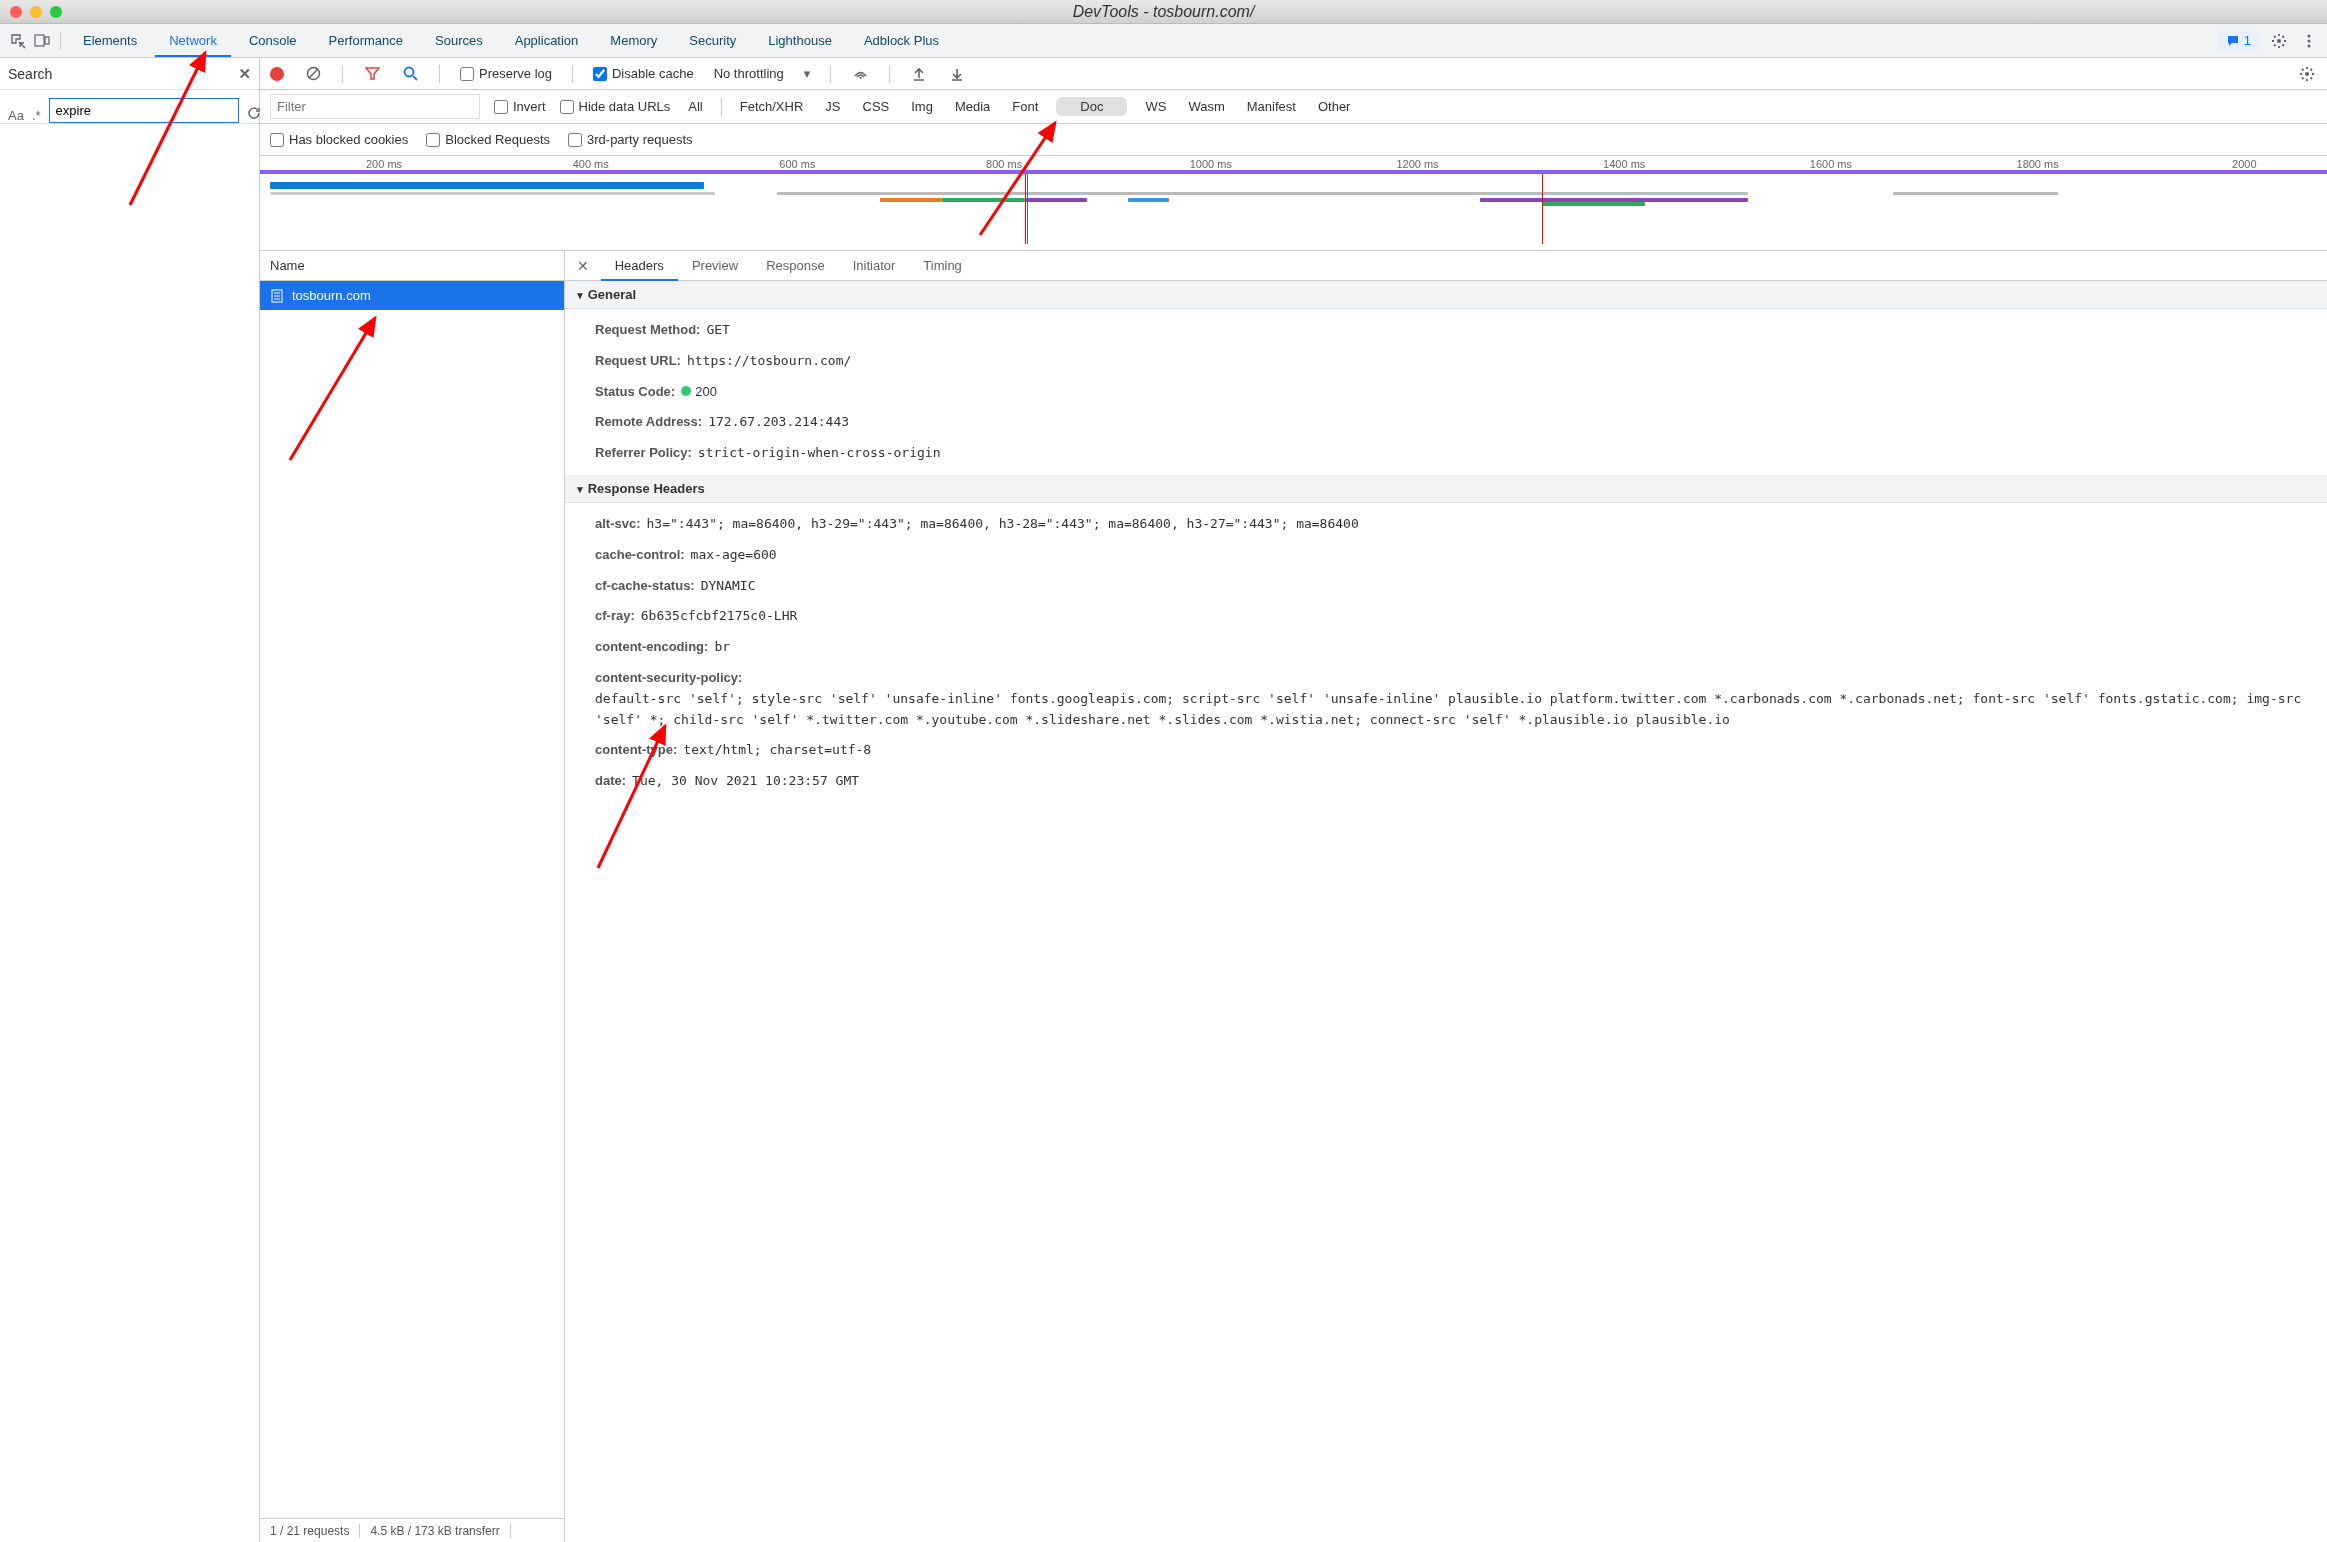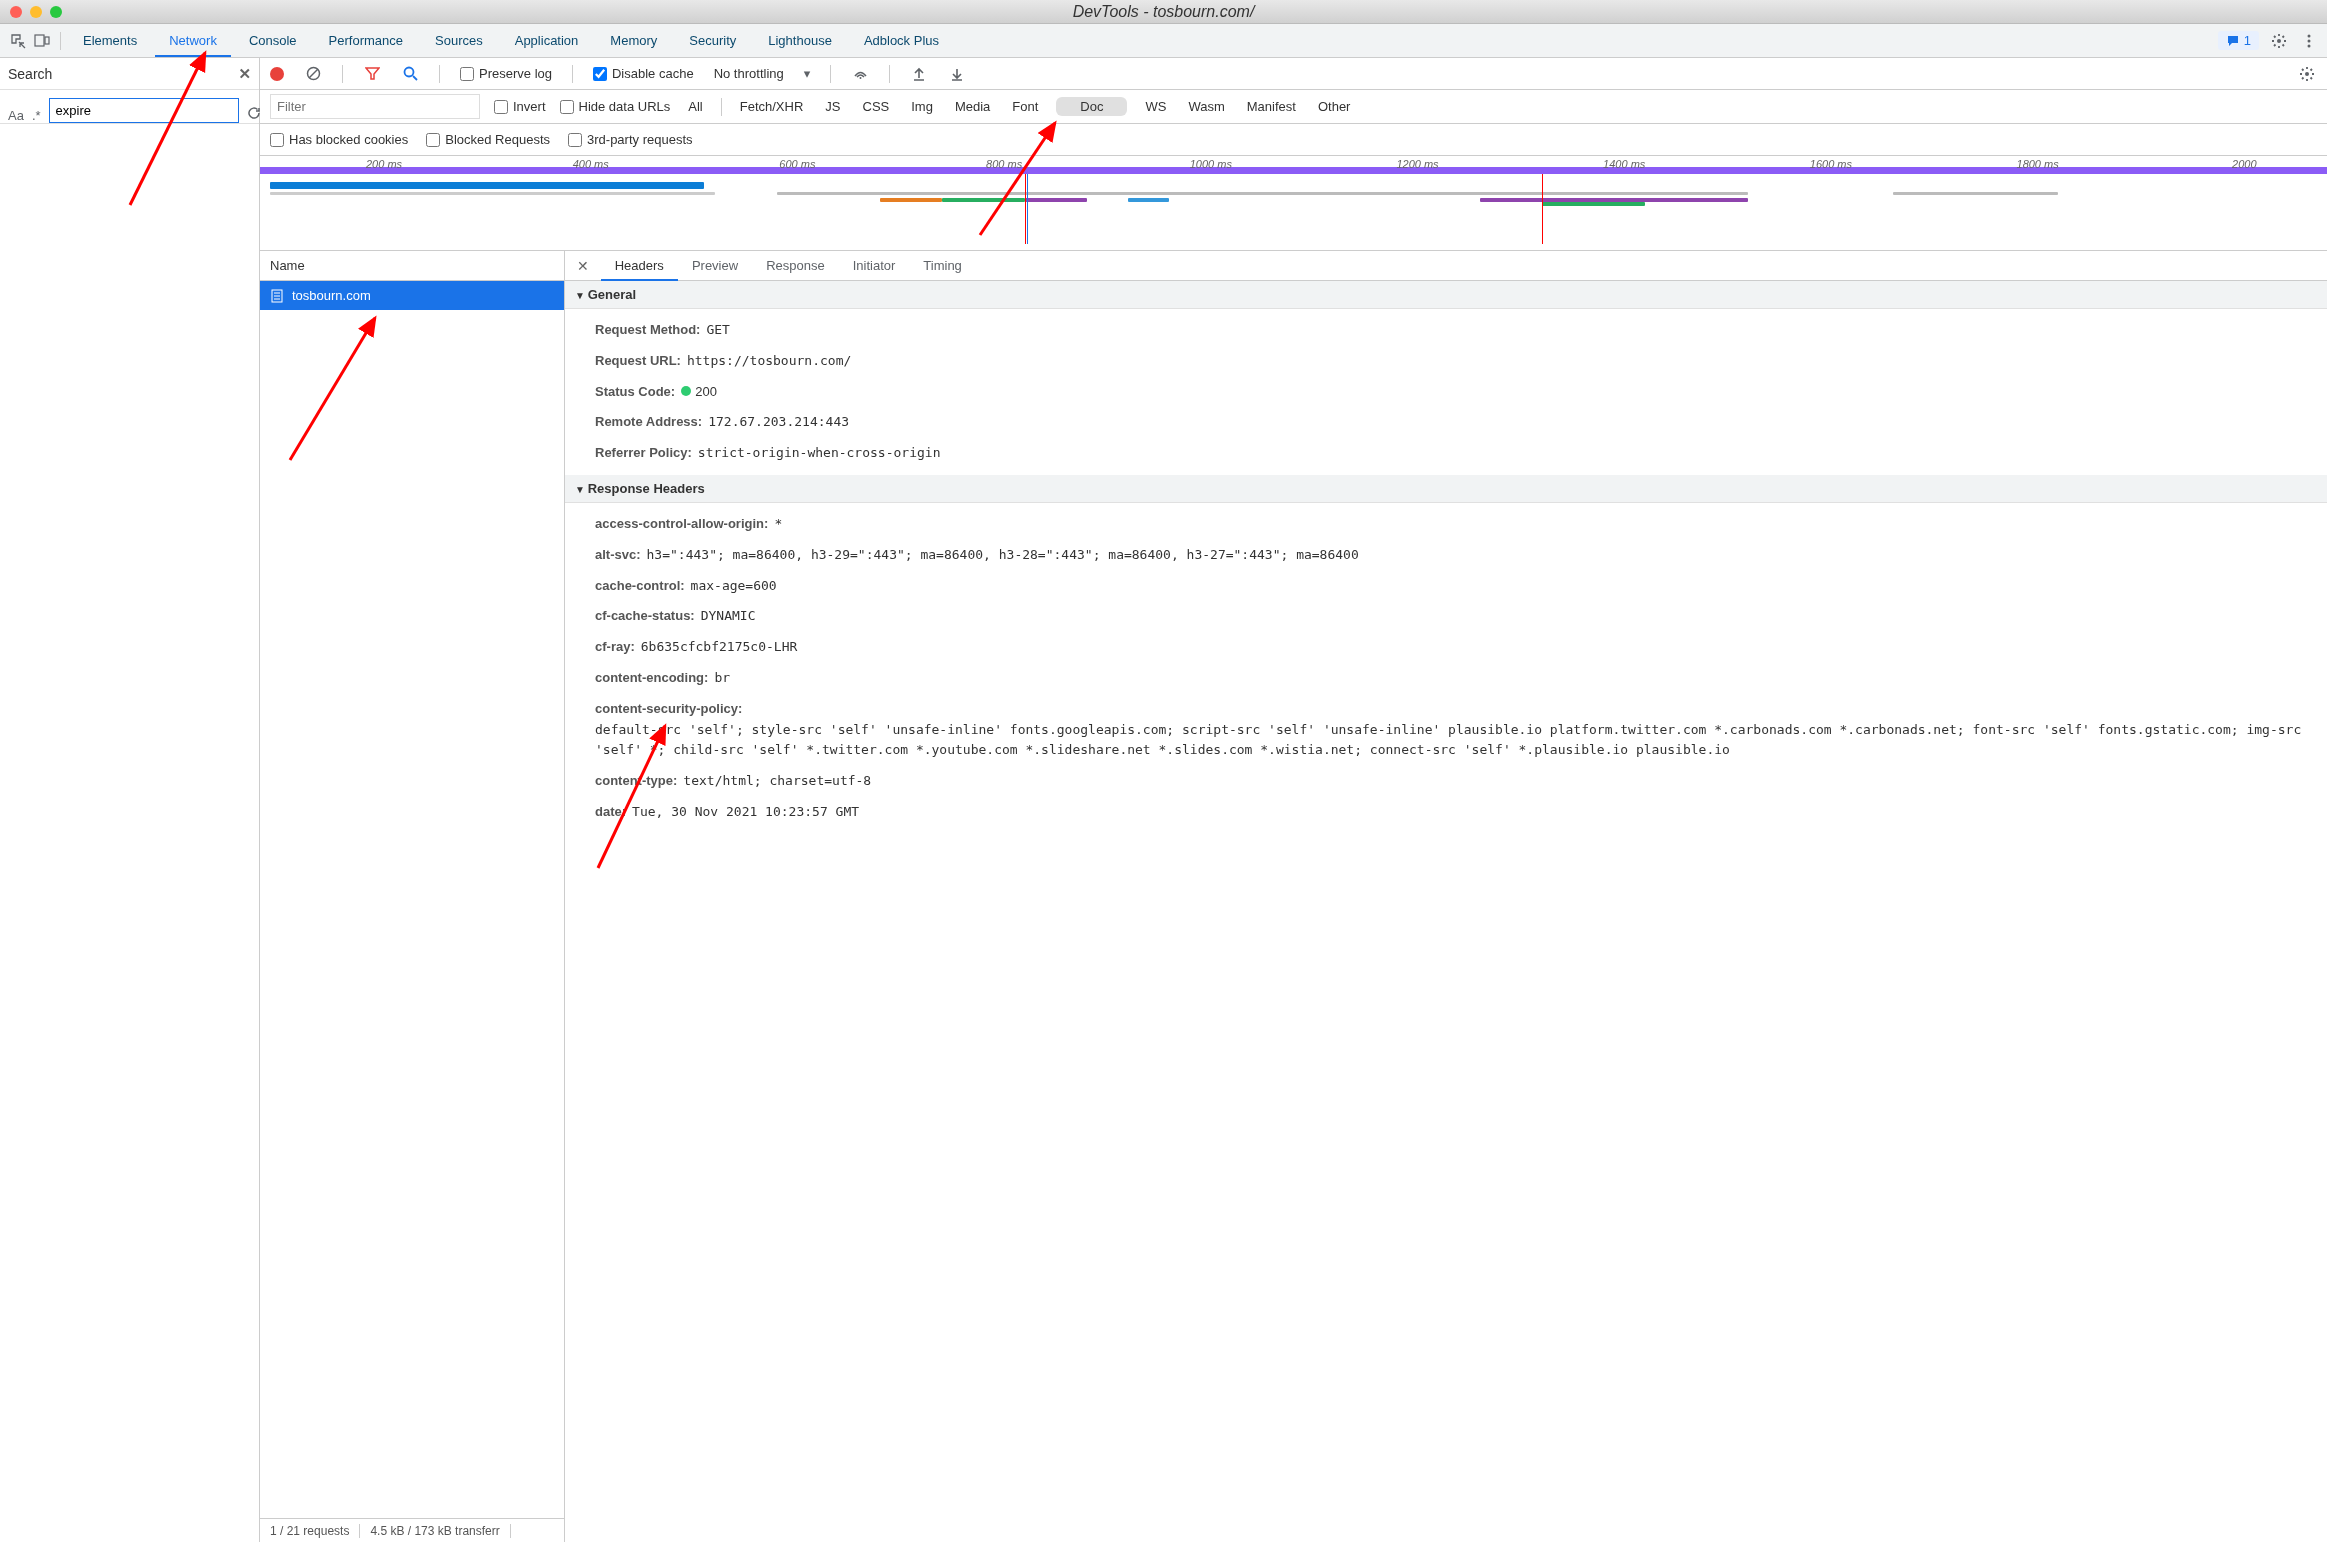--- a/index.html
+++ b/index.html
@@ -45,21 +45,21 @@
     
     .filter-bar { height: 34px; border-bottom: 1px solid #ccc; display: flex; align-items: center; padding: 0 10px; gap: 14px; font-size: 13px; }
     .filter-input { width: 210px; border: 1px solid #ddd; padding: 4px 6px; font-size: 13px; outline: none; }
     .filter-chip { cursor: pointer; color: #333; padding: 2px 4px; }
     .filter-chip.active { background: #e0e0e0; border-radius: 6px; padding: 2px 24px; }
     .filter-sep2 { width: 1px; height: 18px; background: #ccc; }
     
     .filter-bar2 { height: 32px; border-bottom: 1px solid #ccc; display: flex; align-items: center; padding: 0 10px; gap: 18px; font-size: 13px; }
     
     .timeline { height: 95px; border-bottom: 1px solid #ccc; background: #fff; position: relative; overflow: hidden; }
-    .timeline-ticks { height: 18px; display: flex; position: relative; border-bottom: 7px solid #8b5cf6; font-style: italic; }
+    .timeline-ticks { height: 18px; display: flex; position: relative; border-bottom: 4px solid #8b5cf6; }
     .tick { position: absolute; font-size: 11px; color: #666; transform: translateX(-50%); top: 2px; }
     .timeline-bars { position: relative; height: 70px; }
     .bar { position: absolute; height: 4px; border-radius: 1px; }
     
     .content-area { flex: 1; display: flex; overflow: hidden; }
     
     .request-list { width: 305px; border-right: 1px solid #ccc; display: flex; flex-direction: column; }
     .list-header { height: 30px; border-bottom: 1px solid #ccc; display: flex; align-items: center; padding: 0 10px; font-size: 13px; color: #333; }
     .request-row { height: 29px; display: flex; align-items: center; padding: 0 10px; gap: 8px; cursor: pointer; font-size: 13px; }
     .request-row.selected { background: #1a73e8; color: #fff; }
@@ -348,24 +348,20 @@
                 <span class="kv-val">172.67.203.214:443</span>
               </div>
             <div class="kv-row">
                 <span class="kv-key">Referrer Policy:</span>
                 <span class="kv-val">strict-origin-when-cross-origin</span>
               </div>
           </div>
           <div class="section-header">Response Headers</div>
           <div class="kv-list" id="response-headers-list">
               <div class="kv-row">
-                <span class="kv-key">access-control-allow-origin:</span> 
-                <span class="kv-val">*</span>
-              </div>
-              <div class="kv-row">
                 <span class="kv-key">alt-svc:</span> 
                 <span class="kv-val">h3=":443"; ma=86400, h3-29=":443"; ma=86400, h3-28=":443"; ma=86400, h3-27=":443"; ma=86400</span>
               </div>
               <div class="kv-row">
                 <span class="kv-key">cache-control:</span> 
                 <span class="kv-val">max-age=600</span>
               </div>
               <div class="kv-row">
                 <span class="kv-key">cf-cache-status:</span> 
                 <span class="kv-val">DYNAMIC</span>

